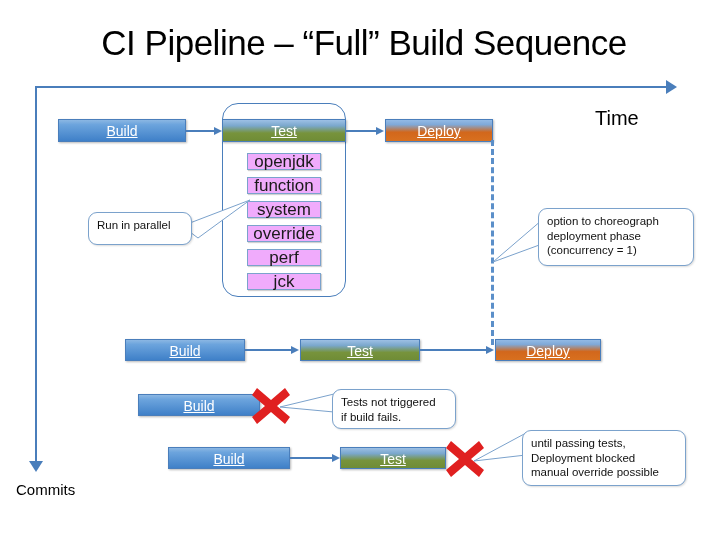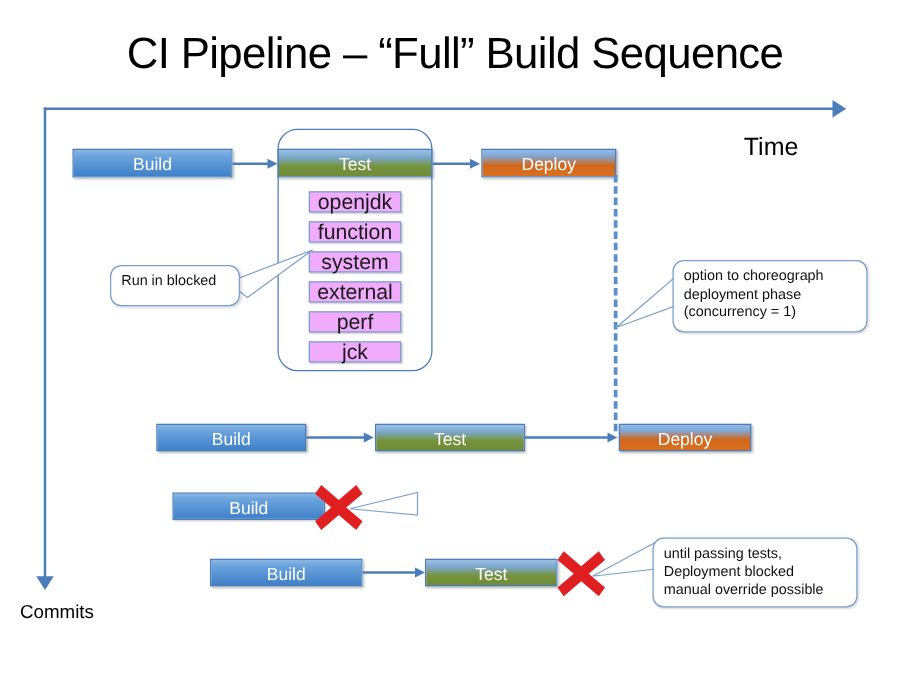--- a/index.html
+++ b/index.html
@@ -92,20 +92,21 @@
   
   .stage {
     position: absolute;
     border: 1px solid #4a7ebb;
     box-sizing: border-box;
     color: #ffffff;
     font-size: 14px;
     text-align: center;
     line-height: 22px;
     box-shadow: 1px 1px 2px rgba(0,0,0,0.28);
+    text-decoration: underline;
   }
   .stage-build {
     background: linear-gradient(to bottom, #8bb7e3 0%, #6ca4dd 22%, #3f80c8 100%);
   }
   .stage-test {
     background: linear-gradient(to bottom, #9dc0e5 0%, #7aa7cc 28%, #77933c 62%, #6f8c36 100%);
   }
   .stage-deploy {
     background: linear-gradient(to bottom, #93bae5 0%, #7fa9d8 22%, #d2671c 58%, #d8701f 100%);
   }
@@ -217,21 +218,21 @@
   <div class="subtest" style="top:153px;">
     <span>openjdk</span>
   </div>
   <div class="subtest" style="top:177px;">
     <span>function</span>
   </div>
   <div class="subtest" style="top:201px;">
     <span>system</span>
   </div>
   <div class="subtest" style="top:225px;">
-    <span>external</span>
+    <span>override</span>
   </div>
   <div class="subtest" style="top:249px;">
     <span>perf</span>
   </div>
   <div class="subtest" style="top:273px;">
     <span>jck</span>
   </div>
 
   <div class="conn" style="left:346px; top:130px; width:32px;"></div>
   <div class="conn-head" style="left:376px; top:126.5px;"></div>
@@ -239,21 +240,21 @@
   <div class="stage stage-deploy" style="left:385px; top:119px; width:108px; height:23px;">
     <span>Deploy</span>
   </div>
 
   <div id="deploy-dash"></div>
 
   <svg class="tail-svg" style="left:180px; top:198px;" width="80" height="50" viewBox="0 0 80 50">
     <path d="M 2 28 L 70 2 L 18 40 Z" fill="#ffffff" stroke="#7ba2cc" stroke-width="1"></path>
   </svg>
   <div class="callout" style="left:88px; top:212px; width:104px; height:33px;">
-    <p>Run in blocked</p>
+    <p>Run in parallel</p>
   </div>
 
   <svg class="tail-svg" style="left:490px; top:218px;" width="60" height="52" viewBox="0 0 60 52">
     <path d="M 3 44 L 52 2 L 52 26 Z" fill="#ffffff" stroke="#7ba2cc" stroke-width="1"></path>
   </svg>
   <div class="callout" style="left:538px; top:208px; width:156px; height:58px;">
     <p>option to choreograph</p>
     <p>deployment phase</p>
     <p>(concurrency = 1)</p>
   </div>
@@ -278,20 +279,24 @@
     <span>Build</span>
   </div>
 
   <svg class="xmark" style="left:249px; top:385px;" width="44" height="42" viewBox="0 0 44 42">
     <path d="M 8 3 L 22 15 L 36 3 L 41 10 L 28 21 L 41 32 L 36 39 L 22 27 L 8 39 L 3 32 L 16 21 L 3 10 Z" fill="#e02020"></path>
   </svg>
 
   <svg class="tail-svg" style="left:278px; top:392px;" width="62" height="30" viewBox="0 0 62 30">
     <path d="M 2 15 L 56 2 L 56 20 Z" fill="#ffffff" stroke="#7ba2cc" stroke-width="1"></path>
   </svg>
+  <div class="callout" style="left:332px; top:389px; width:124px; height:40px;">
+    <p>Tests not triggered</p>
+    <p>if build fails.</p>
+  </div>
 
   <div class="stage stage-build" style="left:168px; top:447px; width:122px; height:22px;">
     <span>Build</span>
   </div>
   <div class="conn" style="left:290px; top:457px; width:44px;"></div>
   <div class="conn-head" style="left:332px; top:453.5px;"></div>
 
   <div class="stage stage-test" style="left:340px; top:447px; width:106px; height:22px;">
     <span>Test</span>
   </div>

